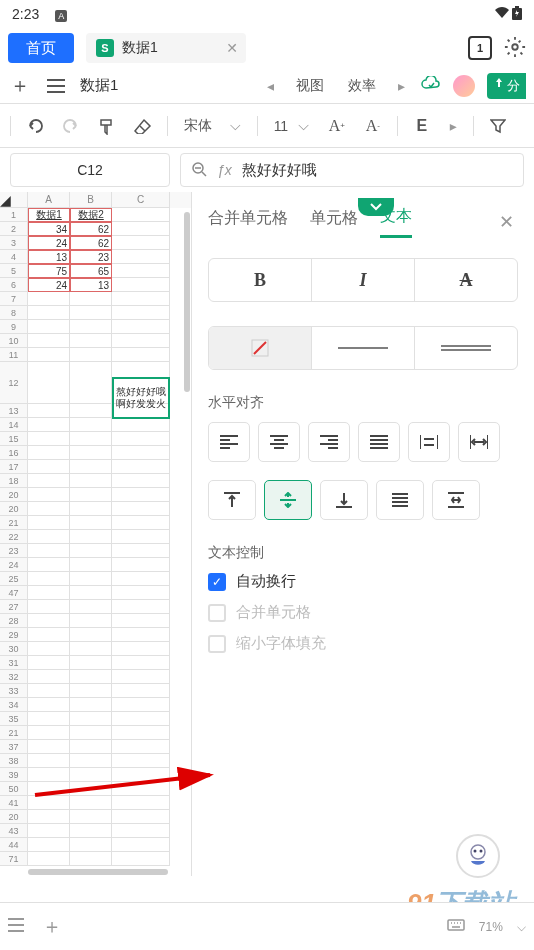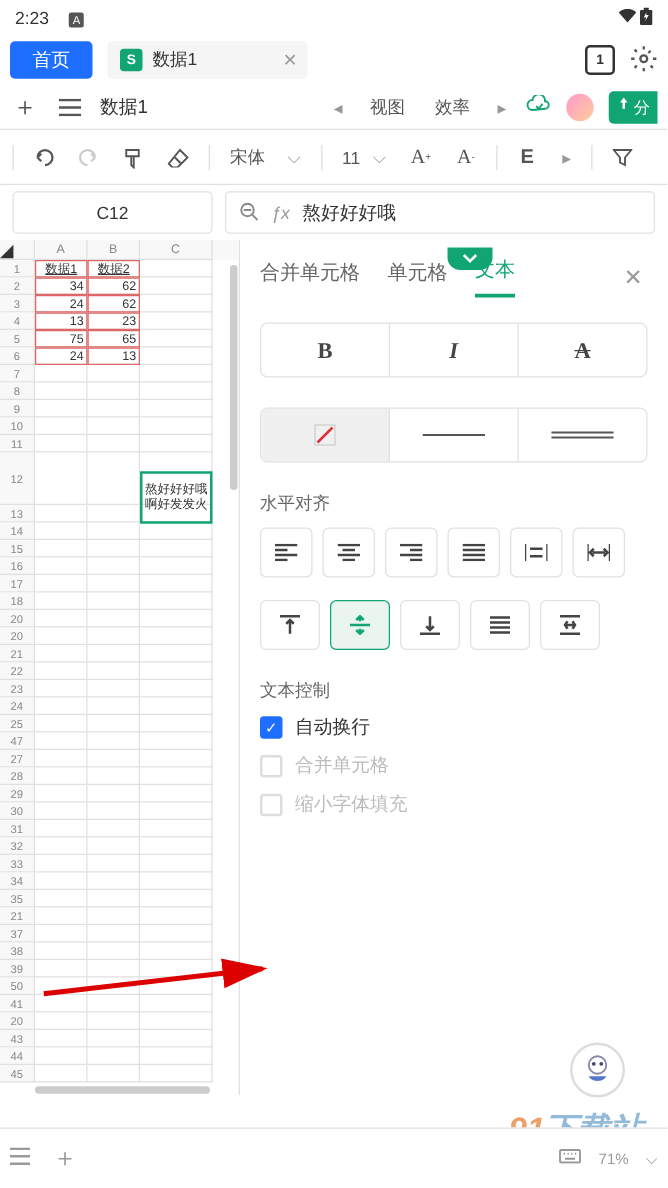--- a/index.html
+++ b/index.html
@@ -256,21 +256,21 @@
           <div class="row-h">35</div>
           <div class="row-h">21</div>
           <div class="row-h">37</div>
           <div class="row-h">38</div>
           <div class="row-h">39</div>
           <div class="row-h">50</div>
           <div class="row-h">41</div>
           <div class="row-h">20</div>
           <div class="row-h">43</div>
           <div class="row-h">44</div>
-          <div class="row-h">45</div>
+          <div class="row-h">71</div>
         </div>
       <div class="grid-cells" id="grid-cells">
           <div class="cell" style="left: 0px; top: 0px; width: 42px; height: 14px;"></div>
           <div class="cell" style="left: 42px; top: 0px; width: 42px; height: 14px;"></div>
           <div class="cell" style="left: 84px; top: 0px; width: 58px; height: 14px;"></div>
           <div class="cell" style="left: 0px; top: 14px; width: 42px; height: 14px;"></div>
           <div class="cell" style="left: 42px; top: 14px; width: 42px; height: 14px;"></div>
           <div class="cell" style="left: 84px; top: 14px; width: 58px; height: 14px;"></div>
           <div class="cell" style="left: 0px; top: 28px; width: 42px; height: 14px;"></div>
           <div class="cell" style="left: 42px; top: 28px; width: 42px; height: 14px;"></div>

